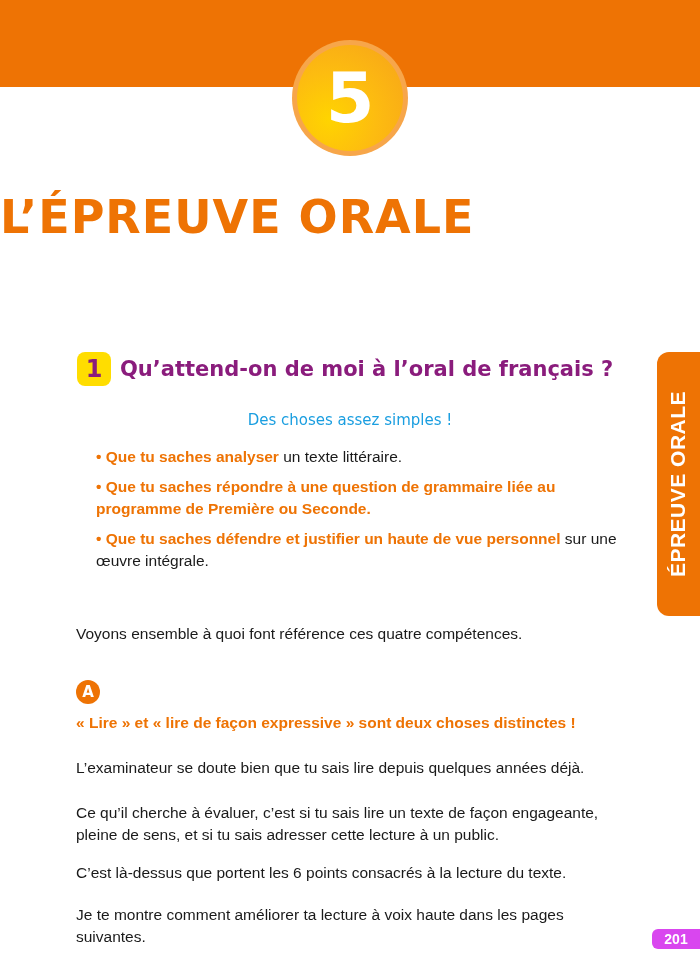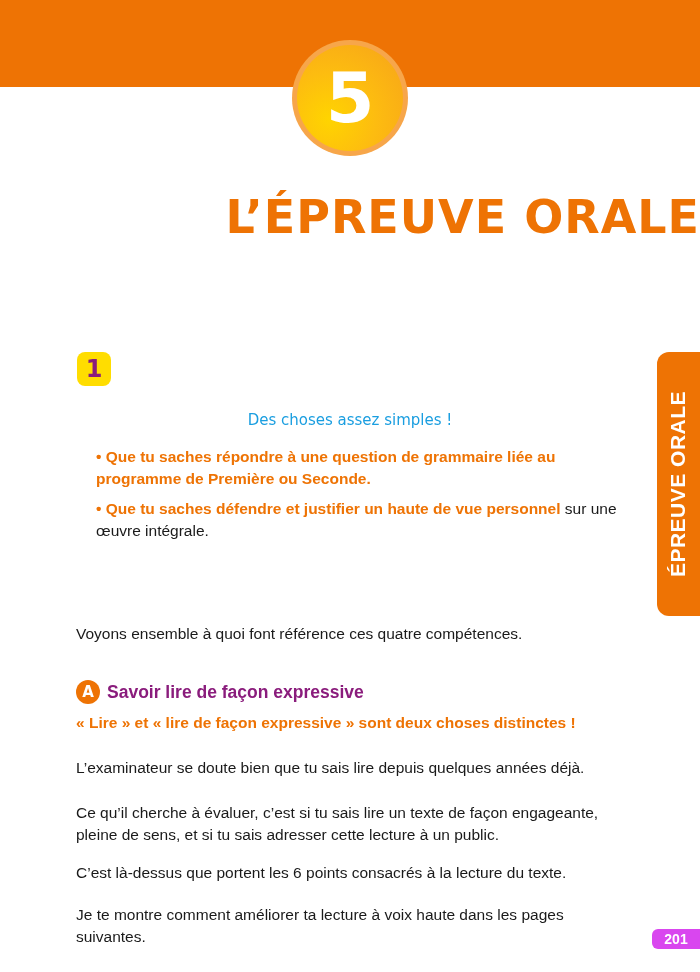--- a/index.html
+++ b/index.html
@@ -14,21 +14,21 @@
     }
     .chapter-badge-inner {
       width: 100%; height: 100%; border-radius: 50%;
       background: radial-gradient(circle at 30% 70%, #ffd400 0%, #fdbc10 45%, #f7a21a 100%);
       display: flex; align-items: center; justify-content: center;
       color: #ffffff; font-weight: bold; font-size: 70px; font-family: "DejaVu Sans", sans-serif;
       line-height: 1;
     }
 
     .chapter-title {
-      position: absolute; left: 0; top: 190px; width: 700px; text-align: right;
+      position: absolute; left: 0; top: 190px; width: 700px; text-align: left;
       color: #ee7304; font-weight: bold; font-size: 46px; letter-spacing: 1px;
       font-family: "DejaVu Sans", sans-serif;
     }
 
     .side-tab {
       position: absolute; left: 657px; top: 352px; width: 43px; height: 264px;
       background: #ee7304; border-radius: 12px 0 0 12px;
       display: flex; align-items: center; justify-content: center;
     }
     .side-tab-label {
@@ -81,38 +81,41 @@
 </div>
 
 <h1 class="chapter-title">L’ÉPREUVE ORALE</h1>
 
 <div class="side-tab">
   <span class="side-tab-label">ÉPREUVE ORALE</span>
 </div>
 
 <div class="section-heading">
   <span class="section-number">1</span>
+  <h2 class="section-title">Qu’attend-on de moi à l’oral de français ?</h2>
 </div>
 
 <div class="subtitle-cursive">Des choses assez simples !</div>
 
 <div class="bullet-list">
+  <p class="bullet-item">
+    <span class="hl">• Que tu saches analyser</span><span class="plain"> un texte littéraire.</span>
+  </p>
   <p class="bullet-item">
     <span class="hl">• Que tu saches répondre à une question de grammaire liée au programme de Première ou Seconde.</span><span class="plain"></span>
   </p>
   <p class="bullet-item">
     <span class="hl">• Que tu saches défendre et justifier un haute de vue personnel</span><span class="plain"> sur une œuvre intégrale.</span>
   </p>
 </div>
 
 <p class="body-text" style="top:623px;">Voyons ensemble à quoi font référence ces quatre compétences.</p>
 
 <div class="sub-heading">
   <span class="sub-letter">A</span>
-  <h3 class="sub-title">Savoir lire de façon expressive</h3>
 </div>
 
 <p class="orange-callout">« Lire » et « lire de façon expressive » sont deux choses distinctes !</p>
 
 <p class="body-text" style="top:757px;">L’examinateur se doute bien que tu sais lire depuis quelques années déjà.</p>
 <p class="body-text" style="top:802px;">Ce qu’il cherche à évaluer, c’est si tu sais lire un texte de façon engageante, pleine de sens, et si tu sais adresser cette lecture à un public.</p>
 <p class="body-text" style="top:862px;">C’est là-dessus que portent les 6 points consacrés à la lecture du texte.</p>
 <p class="body-text" style="top:904px;">Je te montre comment améliorer ta lecture à voix haute dans les pages suivantes.</p>
 
 <div class="page-number">201</div>

